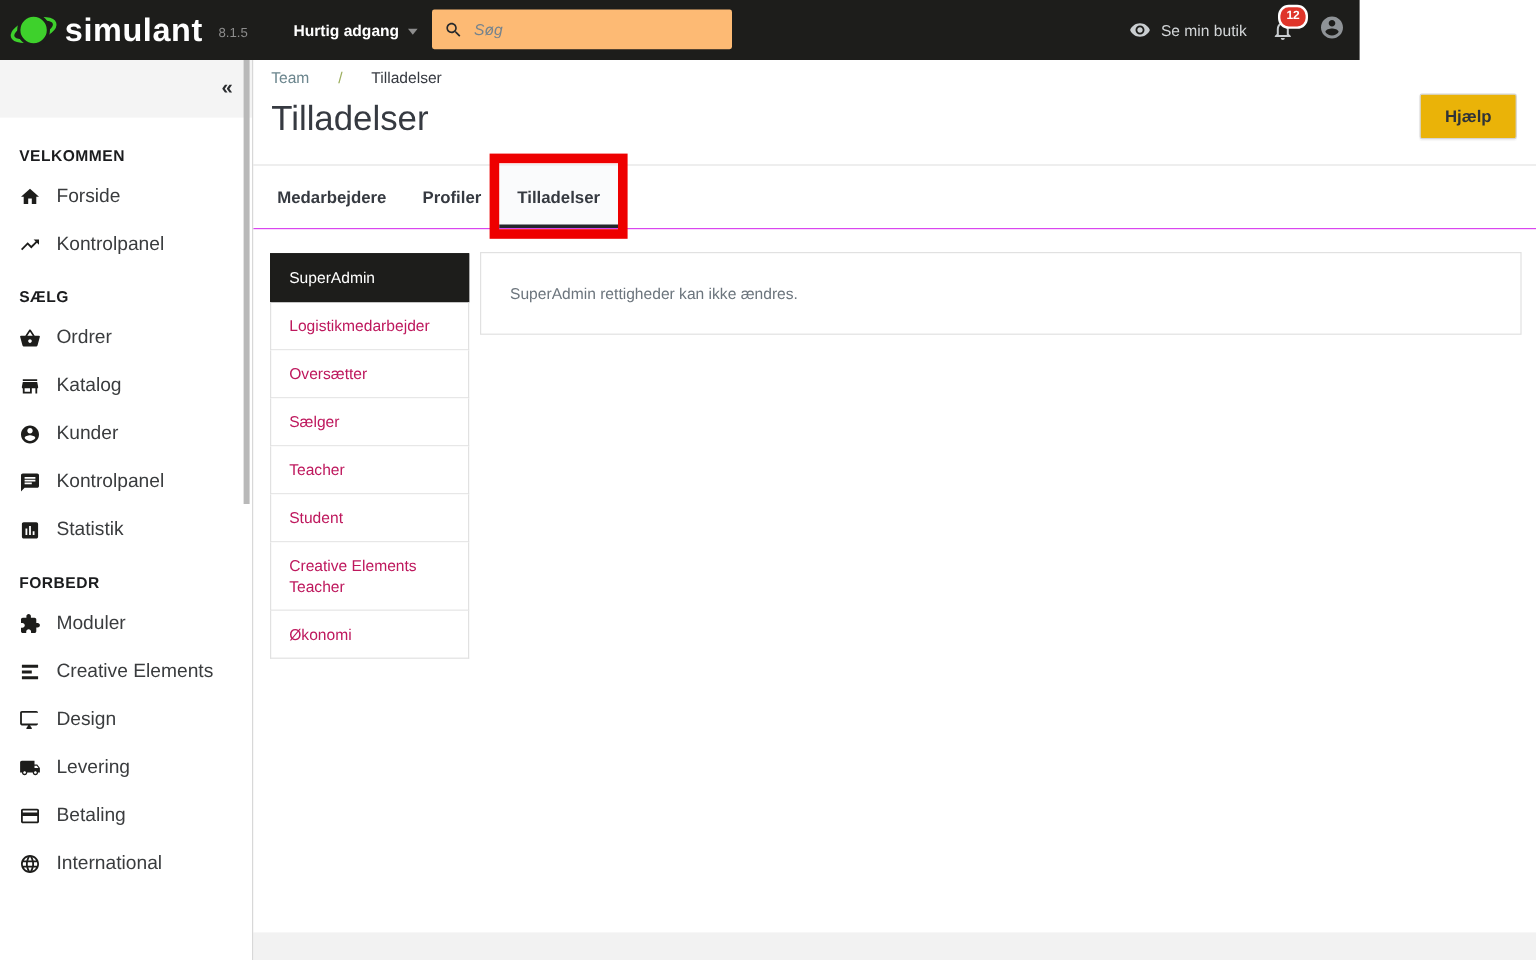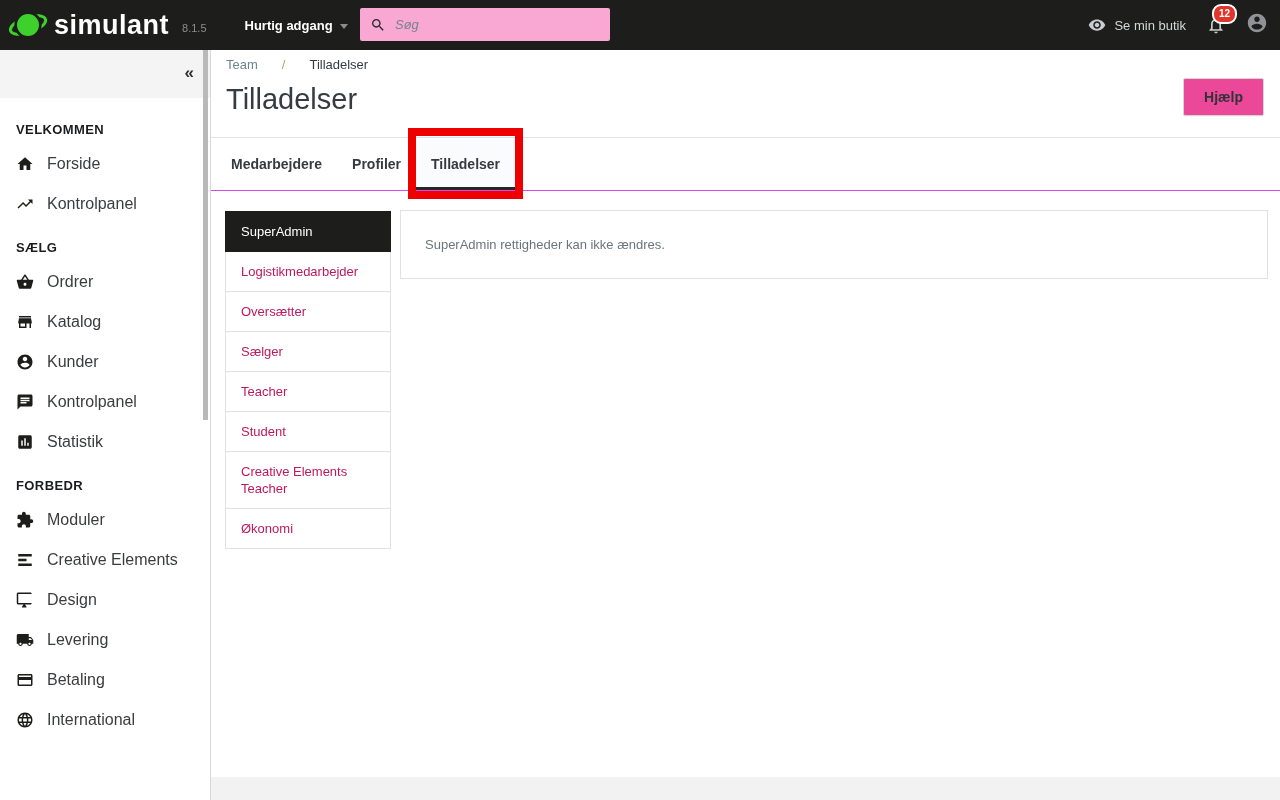--- a/index.html
+++ b/index.html
@@ -1,27 +1,27 @@
 <!DOCTYPE html>
 <html><head>
 <meta charset="utf-8">
 <style>
   * { margin:0; padding:0; box-sizing:border-box; }
   html,body { width:1280px; height:800px; overflow:hidden; }
   body { font-family:"Liberation Sans", sans-serif; background:#fff; position:relative; }
 
   
-  .topbar { position:absolute; top:0; left:0; width:1280px; height:50px; background:#1d1d1b; display:flex; align-items:center; z-index:30; }
+  .topbar { position:absolute; top:0; left:0; width:1133px; height:50px; background:#1d1d1b; display:flex; align-items:center; z-index:30; }
   .brand-group { display:flex; align-items:center; margin-left:8px; }
   .brand-logo { width:40px; height:40px; }
   .brand-name { color:#fff; font-size:27px; font-weight:bold; letter-spacing:.5px; margin-left:6px; }
   .brand-version { color:#8d8d8d; font-size:11px; margin-left:13px; margin-top:6px;text-align:center; }
   .quick-access { display:flex; align-items:center; gap:7px; margin-left:38px; color:#fff; font-size:13px; font-weight:bold; cursor:pointer; }
   .caret-down { width:0; height:0; border-left:4px solid transparent; border-right:4px solid transparent; border-top:5px solid #8d8d8d; margin-top:2px; }
-  .search-wrap { position:absolute; left:360px; top:8px; width:250px; height:33px; background:#f9a8d4; border-radius:2px; display:flex; align-items:center; padding:0 10px; }
+  .search-wrap { position:absolute; left:360px; top:8px; width:250px; height:33px; background:#fdba74; border-radius:2px; display:flex; align-items:center; padding:0 10px; }
   .search-wrap svg { flex:0 0 auto; }
   .search-input { border:none; outline:none; background:transparent; font-family:"Liberation Sans", sans-serif; font-size:13px; font-style:italic; color:#5a6b76; margin-left:9px; width:200px; }
   .search-input::placeholder { color:#75838d; font-style:italic; }
   .topbar-right { position:absolute; right:12px; top:0; height:50px; display:flex; align-items:center; gap:20px; }
   .view-shop { display:flex; align-items:center; gap:8px; color:#d3d6d8; font-size:13px; cursor:pointer; }
   .bell-wrap { position:relative; cursor:pointer; margin-top:4px; }
   .notif-badge { position:absolute; top:-11px; left:6px; background:#df352a; color:#fff; font-size:10px; font-weight:bold; line-height:1; padding:3px 5px; border-radius:9px; border:2px solid #fff; }
   .avatar-wrap { cursor:pointer; }
 
   
@@ -35,21 +35,21 @@
   .nav-item { height:40px; display:flex; align-items:center; padding-left:16px; gap:13px; font-size:16px; color:#3a3c3e; cursor:pointer; }
   .nav-icon { width:18px; height:18px; display:flex; align-items:center; justify-content:center; }
 
   
   .main { position:absolute; top:50px; left:211px; right:0; bottom:0; background:#fff; }
   .breadcrumb { position:absolute; top:7px; left:15px; font-size:13px; display:flex; gap:24px; align-items:center; }
   .crumb-parent { color:#6c868e; cursor:pointer; }
   .crumb-sep { color:#9cae5e; }
   .crumb-current { color:#363a41; }
   .page-title { position:absolute; top:33px; left:15px; font-size:29px; font-weight:400; color:#363a41; }
-  .help-btn { position:absolute; top:28px; right:16px; background:#ec4899; border:1px solid #d5d5d5; border-radius:2px; padding:10px 20px; font-size:14px; font-weight:bold; color:#2f3338; cursor:pointer; font-family:"Liberation Sans", sans-serif; box-shadow:0 1px 1px rgba(0,0,0,.04); }
+  .help-btn { position:absolute; top:28px; right:16px; background:#eab308; border:1px solid #d5d5d5; border-radius:2px; padding:10px 20px; font-size:14px; font-weight:bold; color:#2f3338; cursor:pointer; font-family:"Liberation Sans", sans-serif; box-shadow:0 1px 1px rgba(0,0,0,.04); }
 
   .tabbar { position:absolute; top:87px; left:0; right:0; height:54px; border-top:1px solid #e3e3e3; border-bottom:1px solid #d946ef; background:#fff; display:flex; padding-left:5px; }
   .tab { position:relative; height:52px; line-height:52px; padding:0 15px; font-size:14px; font-weight:600; color:#363a41; cursor:pointer; }
   .tab.active { background:#fafbfc; box-shadow:inset 0 -3px 0 #24272b; }
   .annotation-rect { position:absolute; inset:-10px -8px -9px -8px; border:8px solid #ee0000; pointer-events:none; z-index:10; }
 
   .roles-list { position:absolute; top:161px; left:14px; width:166px; }
   .role-item { background:#fff; border:1px solid #e1e1e1; border-top:none; padding:11px 15px; font-size:13px; color:#be185d; line-height:17px; cursor:pointer; }
   .role-item:first-child { border-top:1px solid #e1e1e1; }
   .role-item.selected { background:#1d1d1b; color:#fff; border-color:#1d1d1b; }

